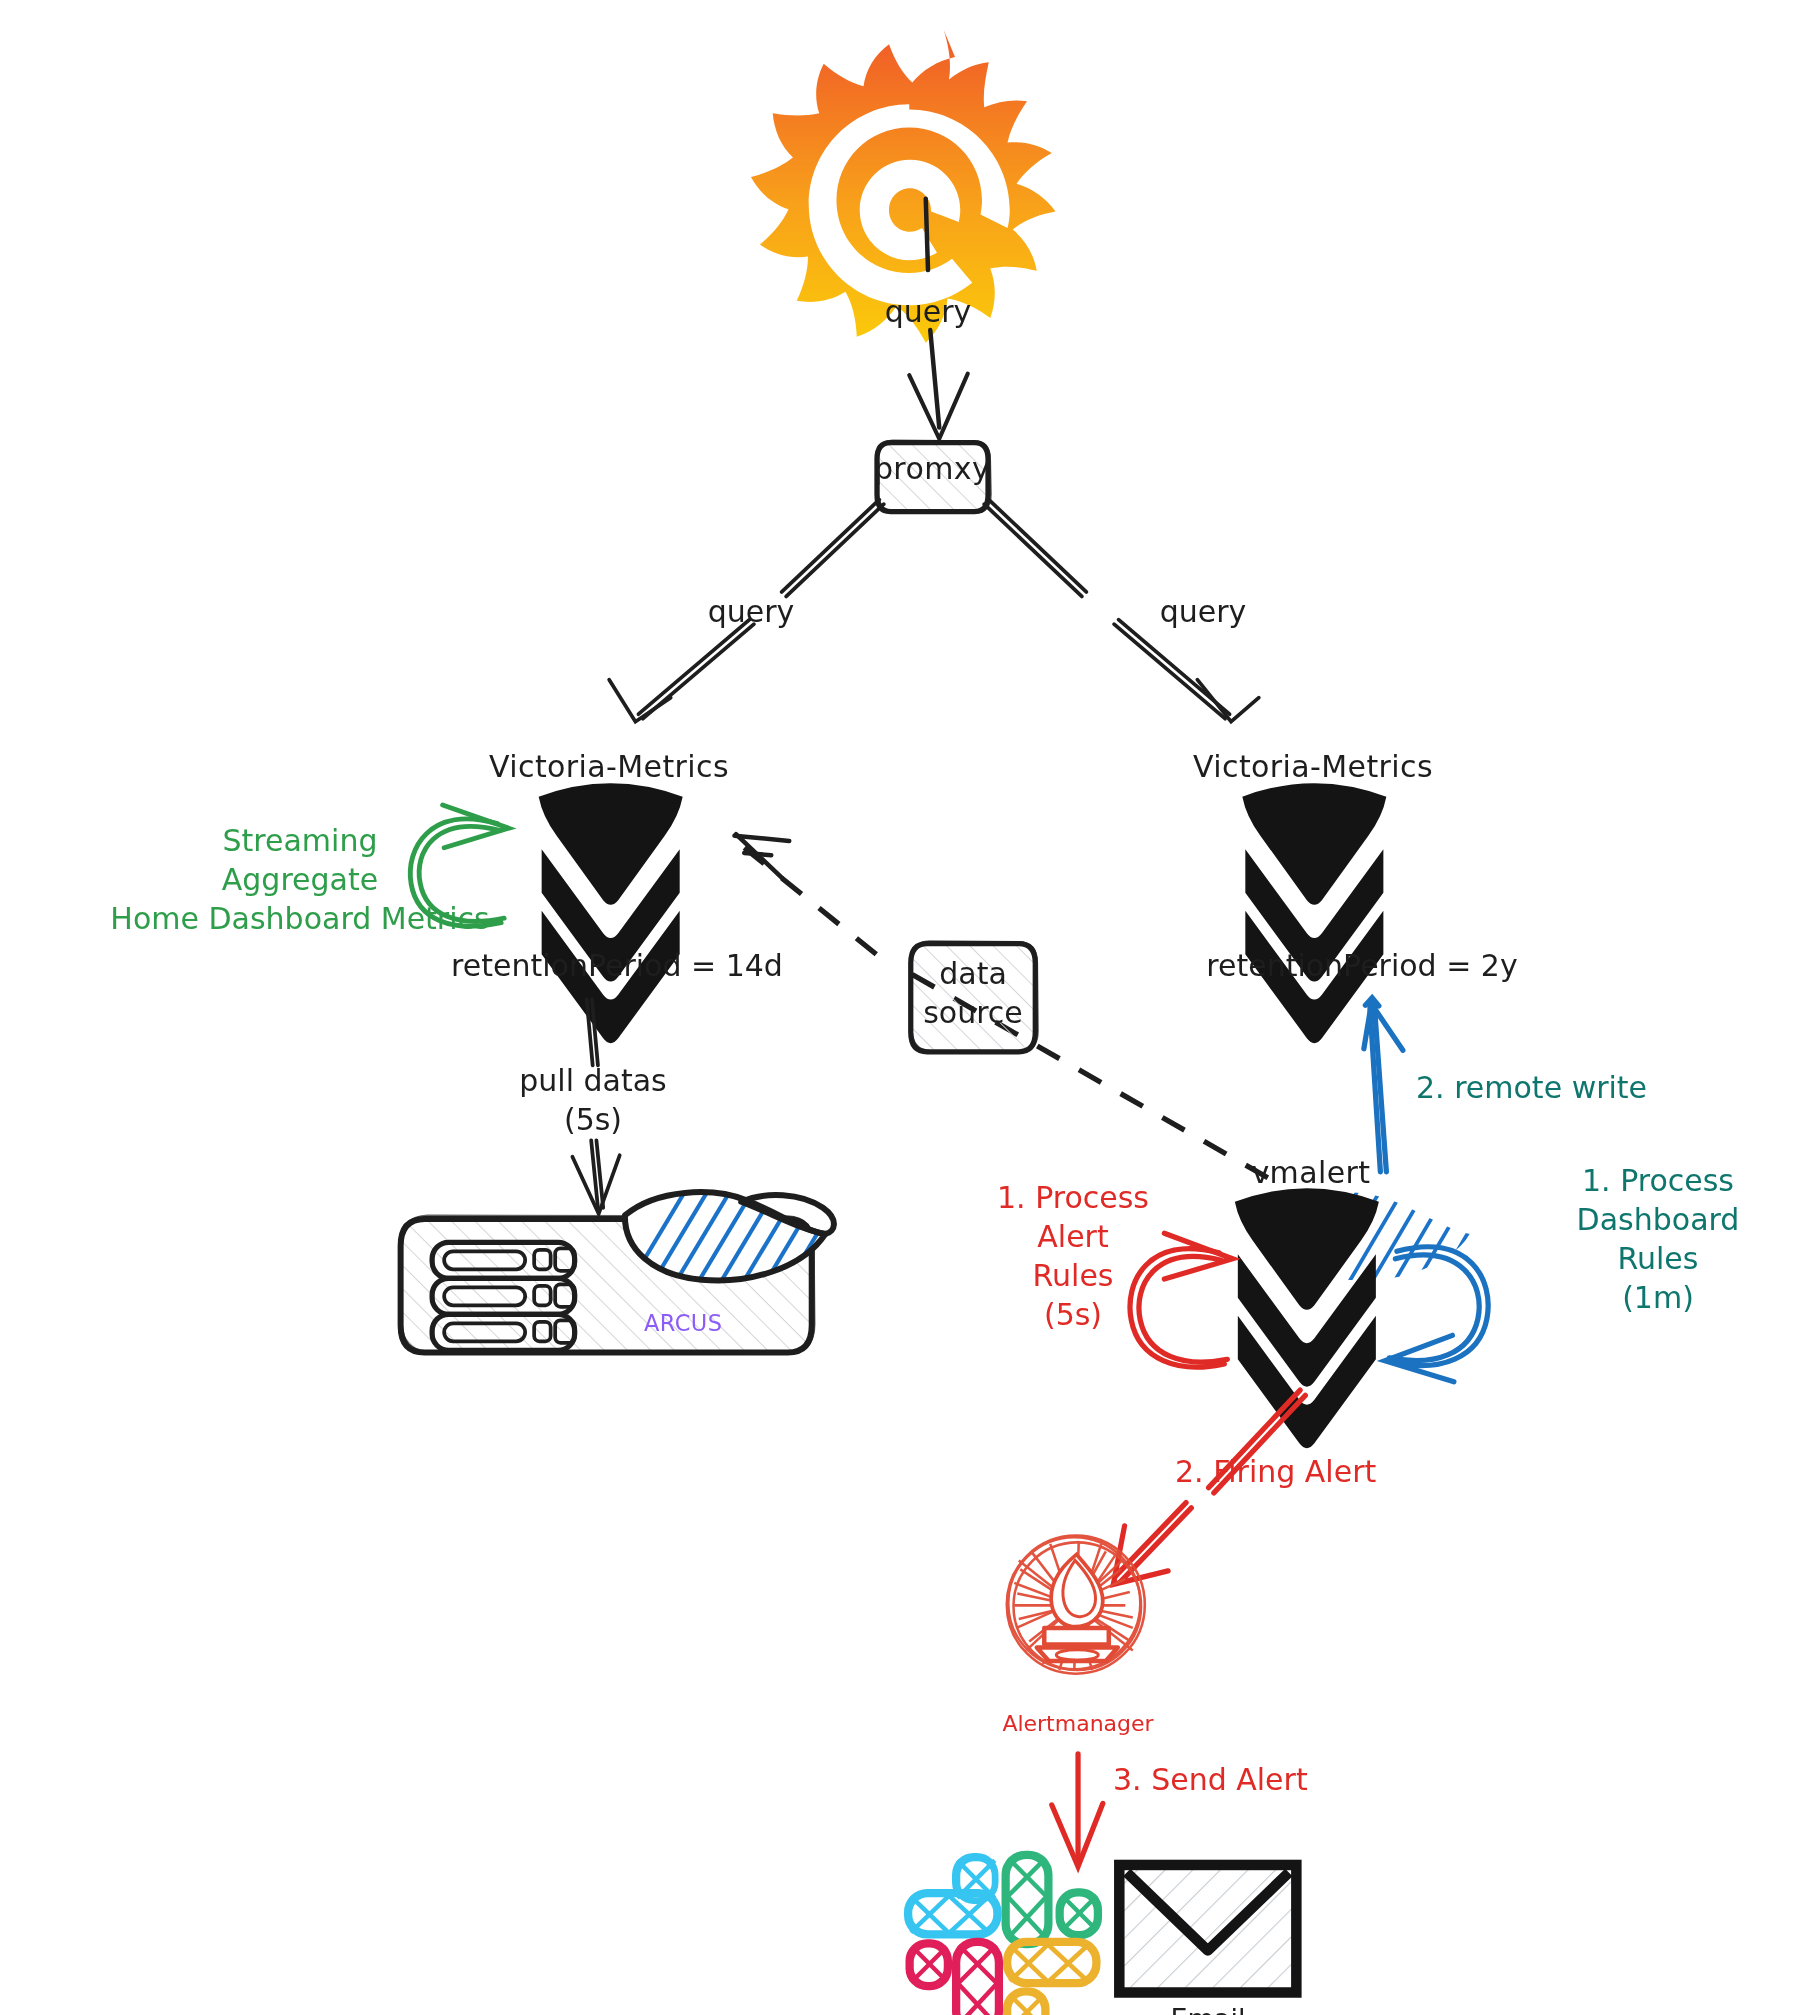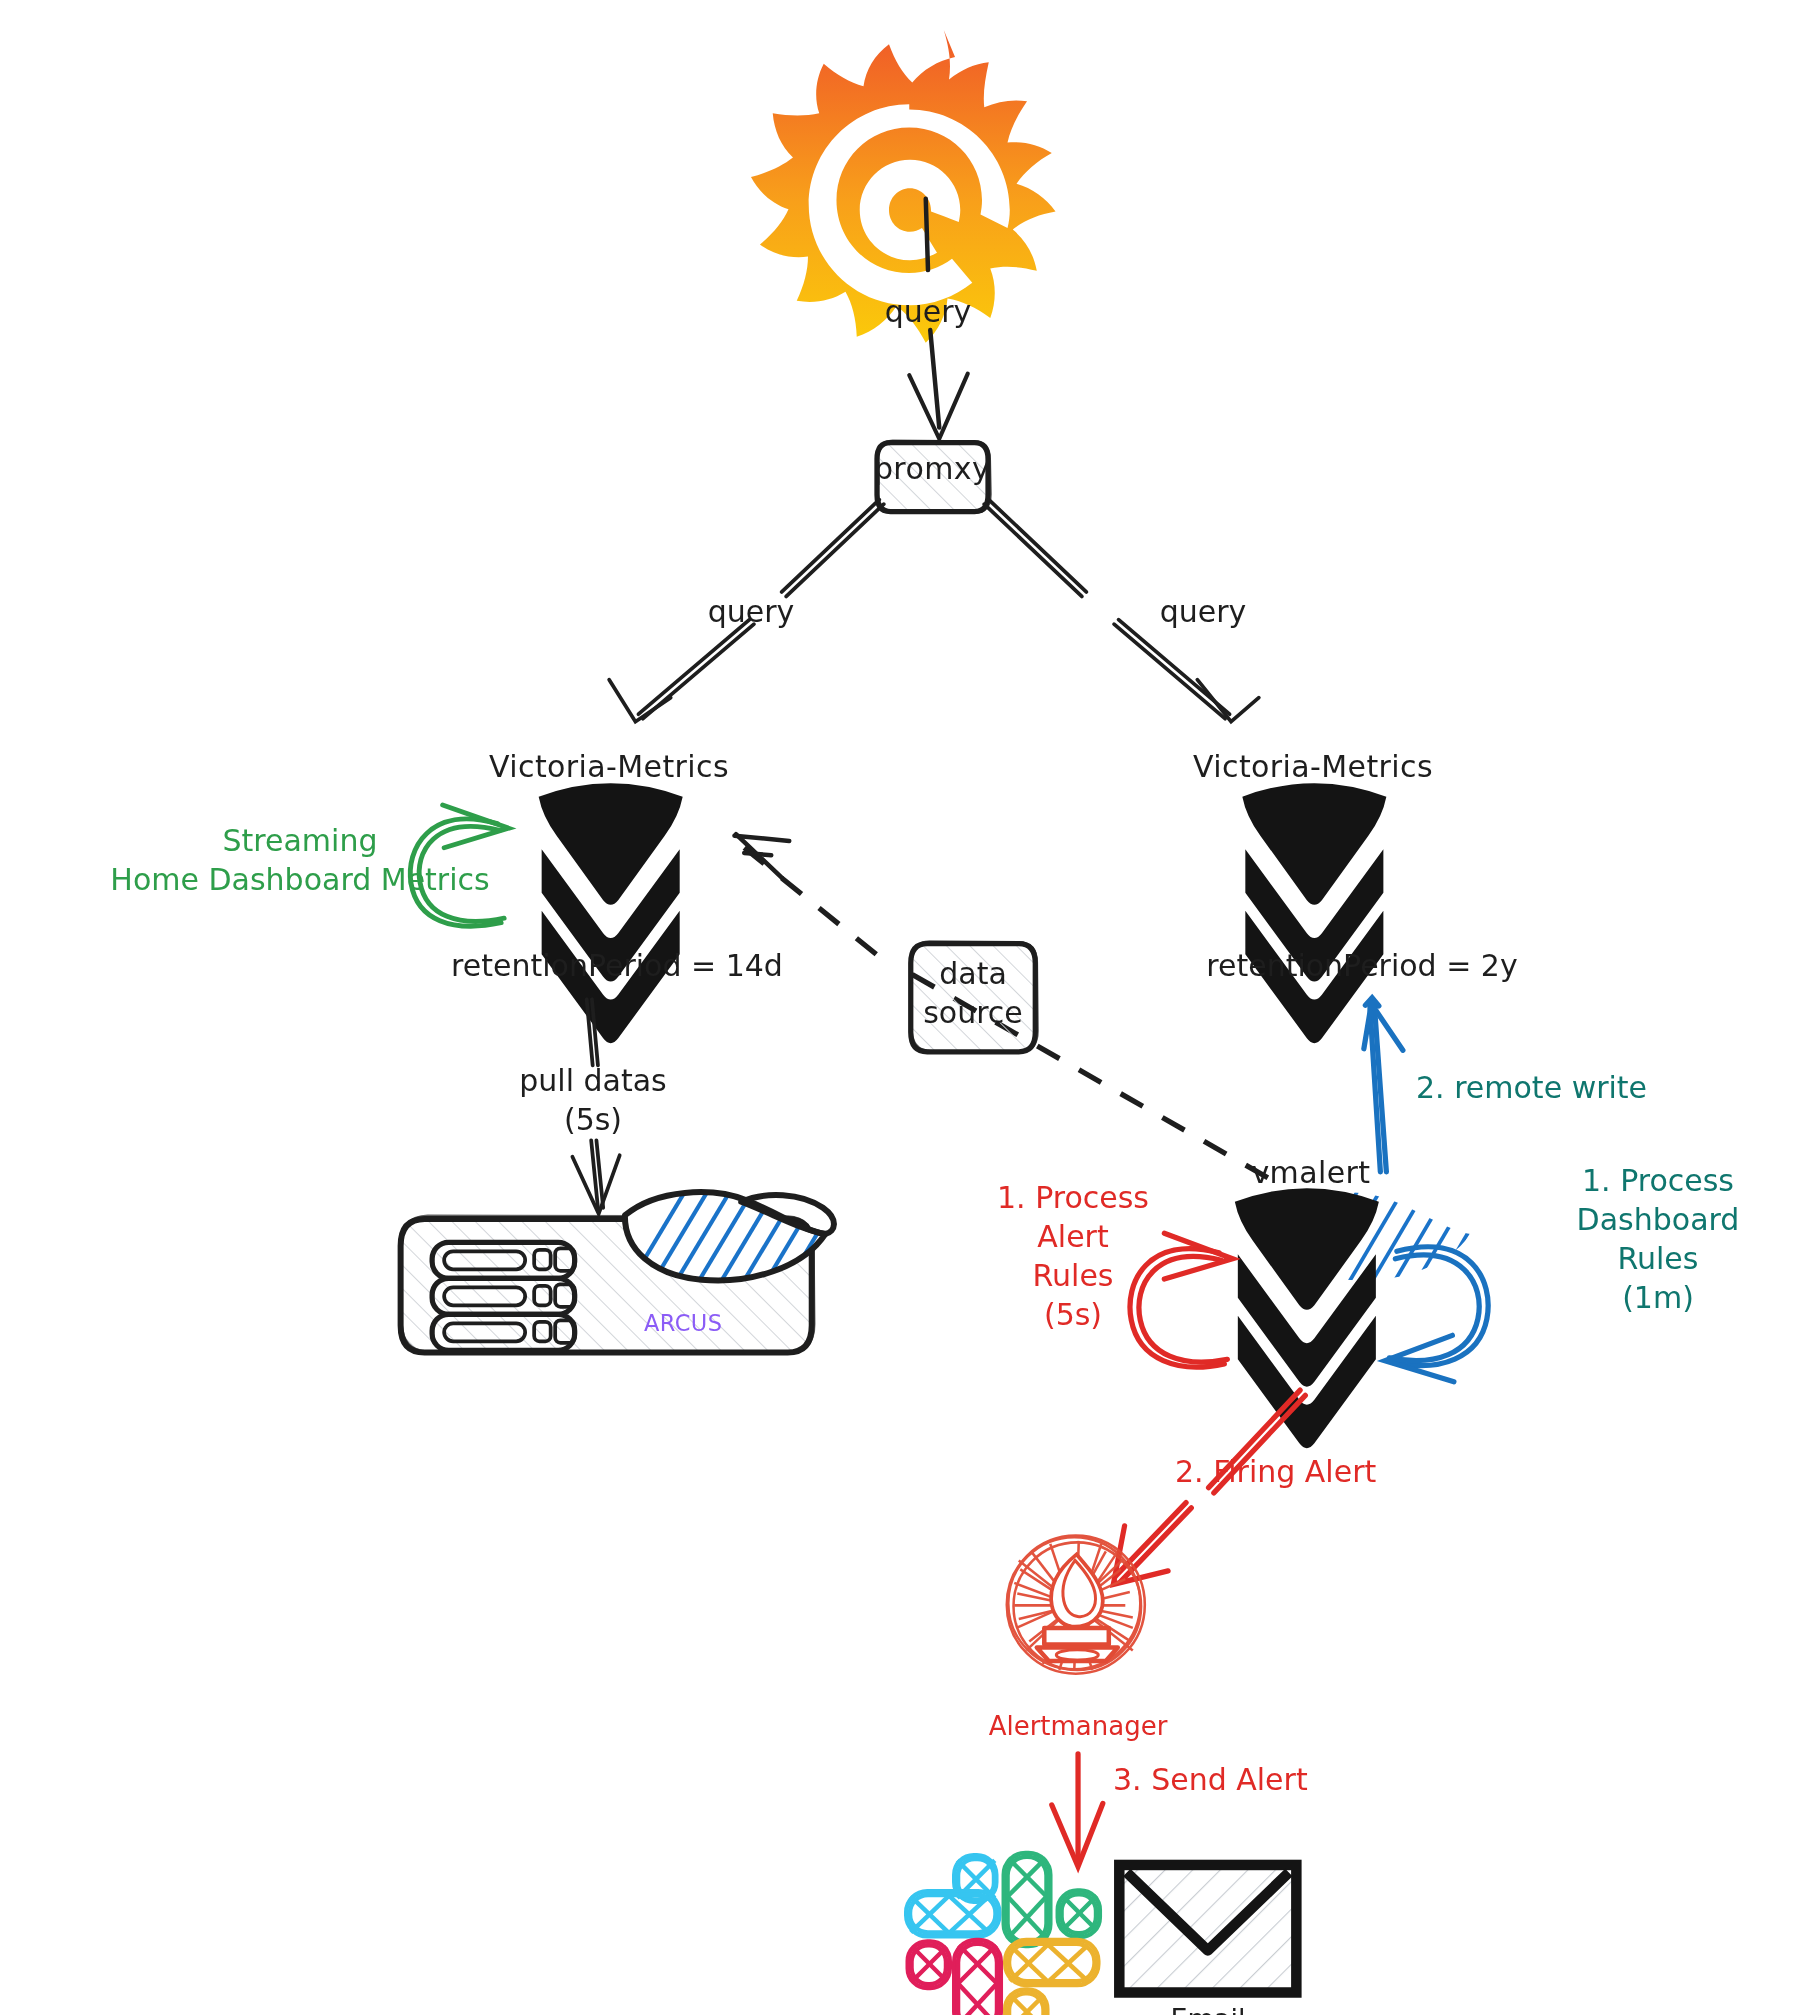--- a/index.html
+++ b/index.html
@@ -35,21 +35,21 @@
   .lbl.center { transform: translateX(-50%); text-align: center; }
   .node-title { font-size: 30px; letter-spacing: 0.4px; }
   .edge-label { font-size: 30px; }
   .retention { font-size: 30px; }
   .annot { font-size: 30px; text-align: center; line-height: 1.30; }
   .green { color: #2e9e4a; }
   .red   { color: #e02a26; }
   .blue  { color: #0f766e; }
   .arcus-label { font-size: 22.5px; color: #8b5cf6; letter-spacing: 0.4px; }
   .email-label { font-size: 27px; }
-  .am-label { font-size: 26px; }
+  .am-label { font-size: 22px; }
 </style>
 </head>
 <body>
 
 <div id="stage">
 
   <svg id="diagram-svg" viewBox="0 0 2422 2686" xmlns="http://www.w3.org/2000/svg">
     <defs>
       <pattern id="hatch" width="22" height="22" patternTransform="rotate(-45)" patternUnits="userSpaceOnUse">
         <line x1="0" y1="0" x2="0" y2="22" stroke="#cfd2d6" stroke-width="2.4"></line>
@@ -366,20 +366,21 @@
   <div class="lbl node-title center" style="left:609px; top:748px;">Victoria-Metrics</div>
 
   <div class="lbl retention center" style="left:617px; top:947px;">retentionPeriod = 14d</div>
 
   <div class="lbl node-title center" style="left:1313px; top:748px;">Victoria-Metrics</div>
 
   <div class="lbl retention center" style="left:1362px; top:947px;">retentionPeriod = 2y</div>
 
   <div class="lbl annot green center" style="left:300px; top:821px;">
     <div>Streaming</div>
+    <div>Aggregate</div>
     <div>Home Dashboard Metrics</div>
   </div>
 
   <div class="lbl annot center" style="left:973px; top:954px;">
     <div>data</div>
     <div>source</div>
   </div>
 
   <div class="lbl annot center" style="left:593px; top:1061px;">
     <div>pull datas</div>

